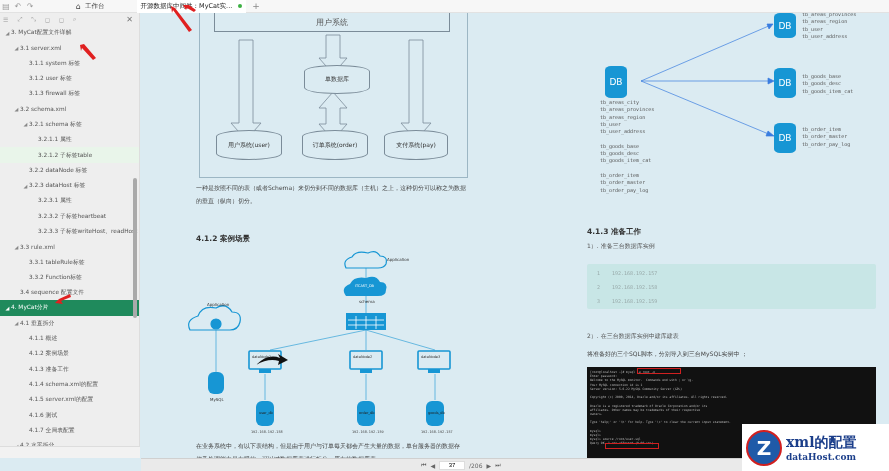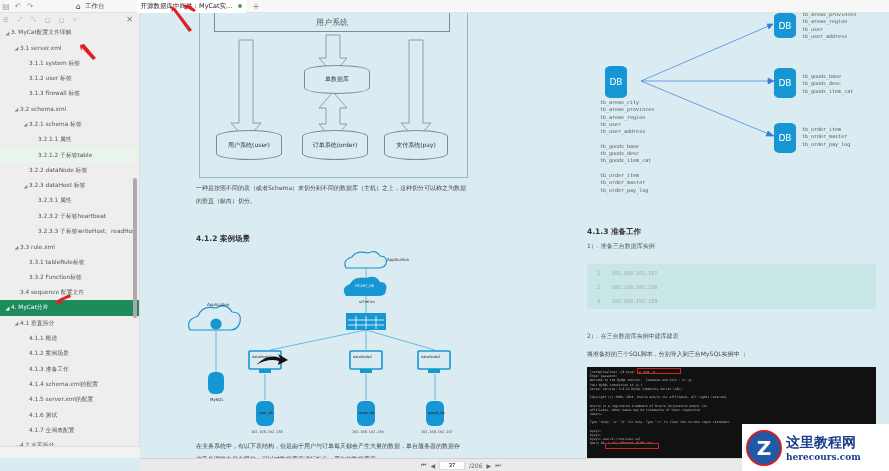--- a/index.html
+++ b/index.html
@@ -379,16 +379,16 @@
     <input value="37" style="">
     <span>/206</span>
     <span>▶</span>
     <span>⏭</span>
   </div>
 </div>
 
 <div id="watermark">
   <div class="logo">Z</div>
   <div>
-    <div class="wm-title">这里教程网</div>
-    <div class="wm-url">herecours.com</div>
+    <div class="wm-title">xml的配置</div>
+    <div class="wm-url">dataHost.com</div>
   </div>
 </div>
 
 </body></html>

